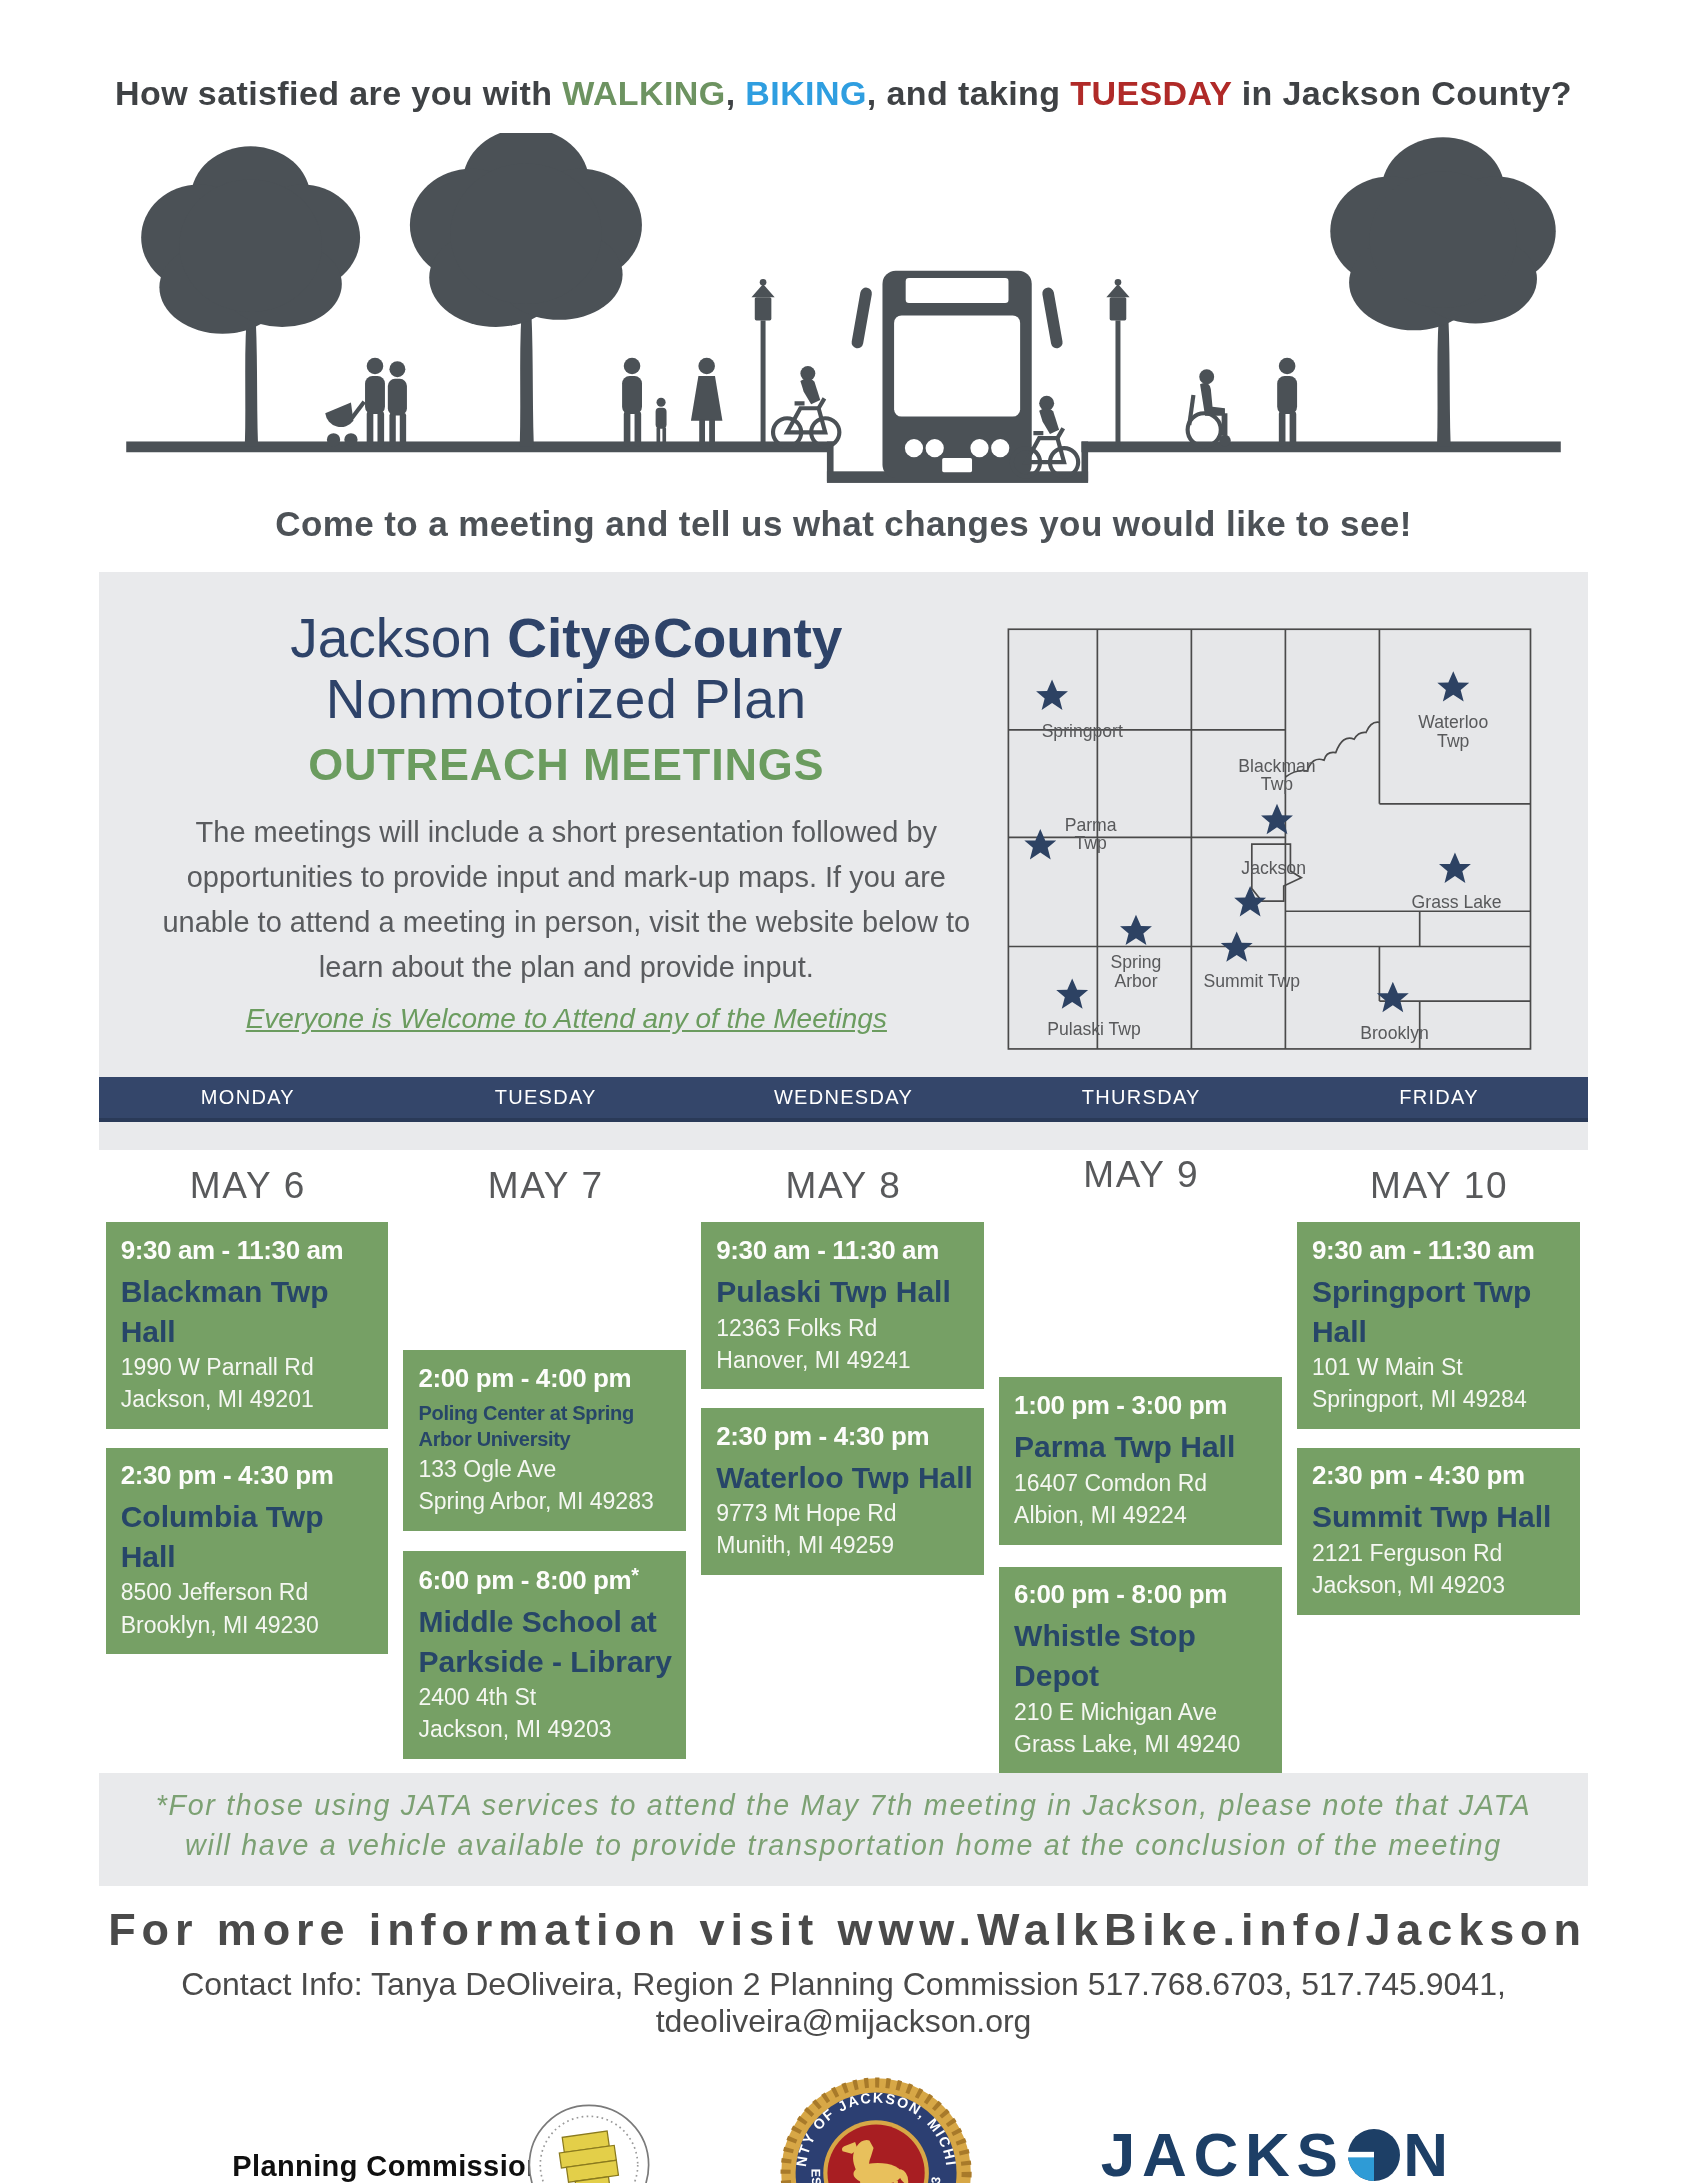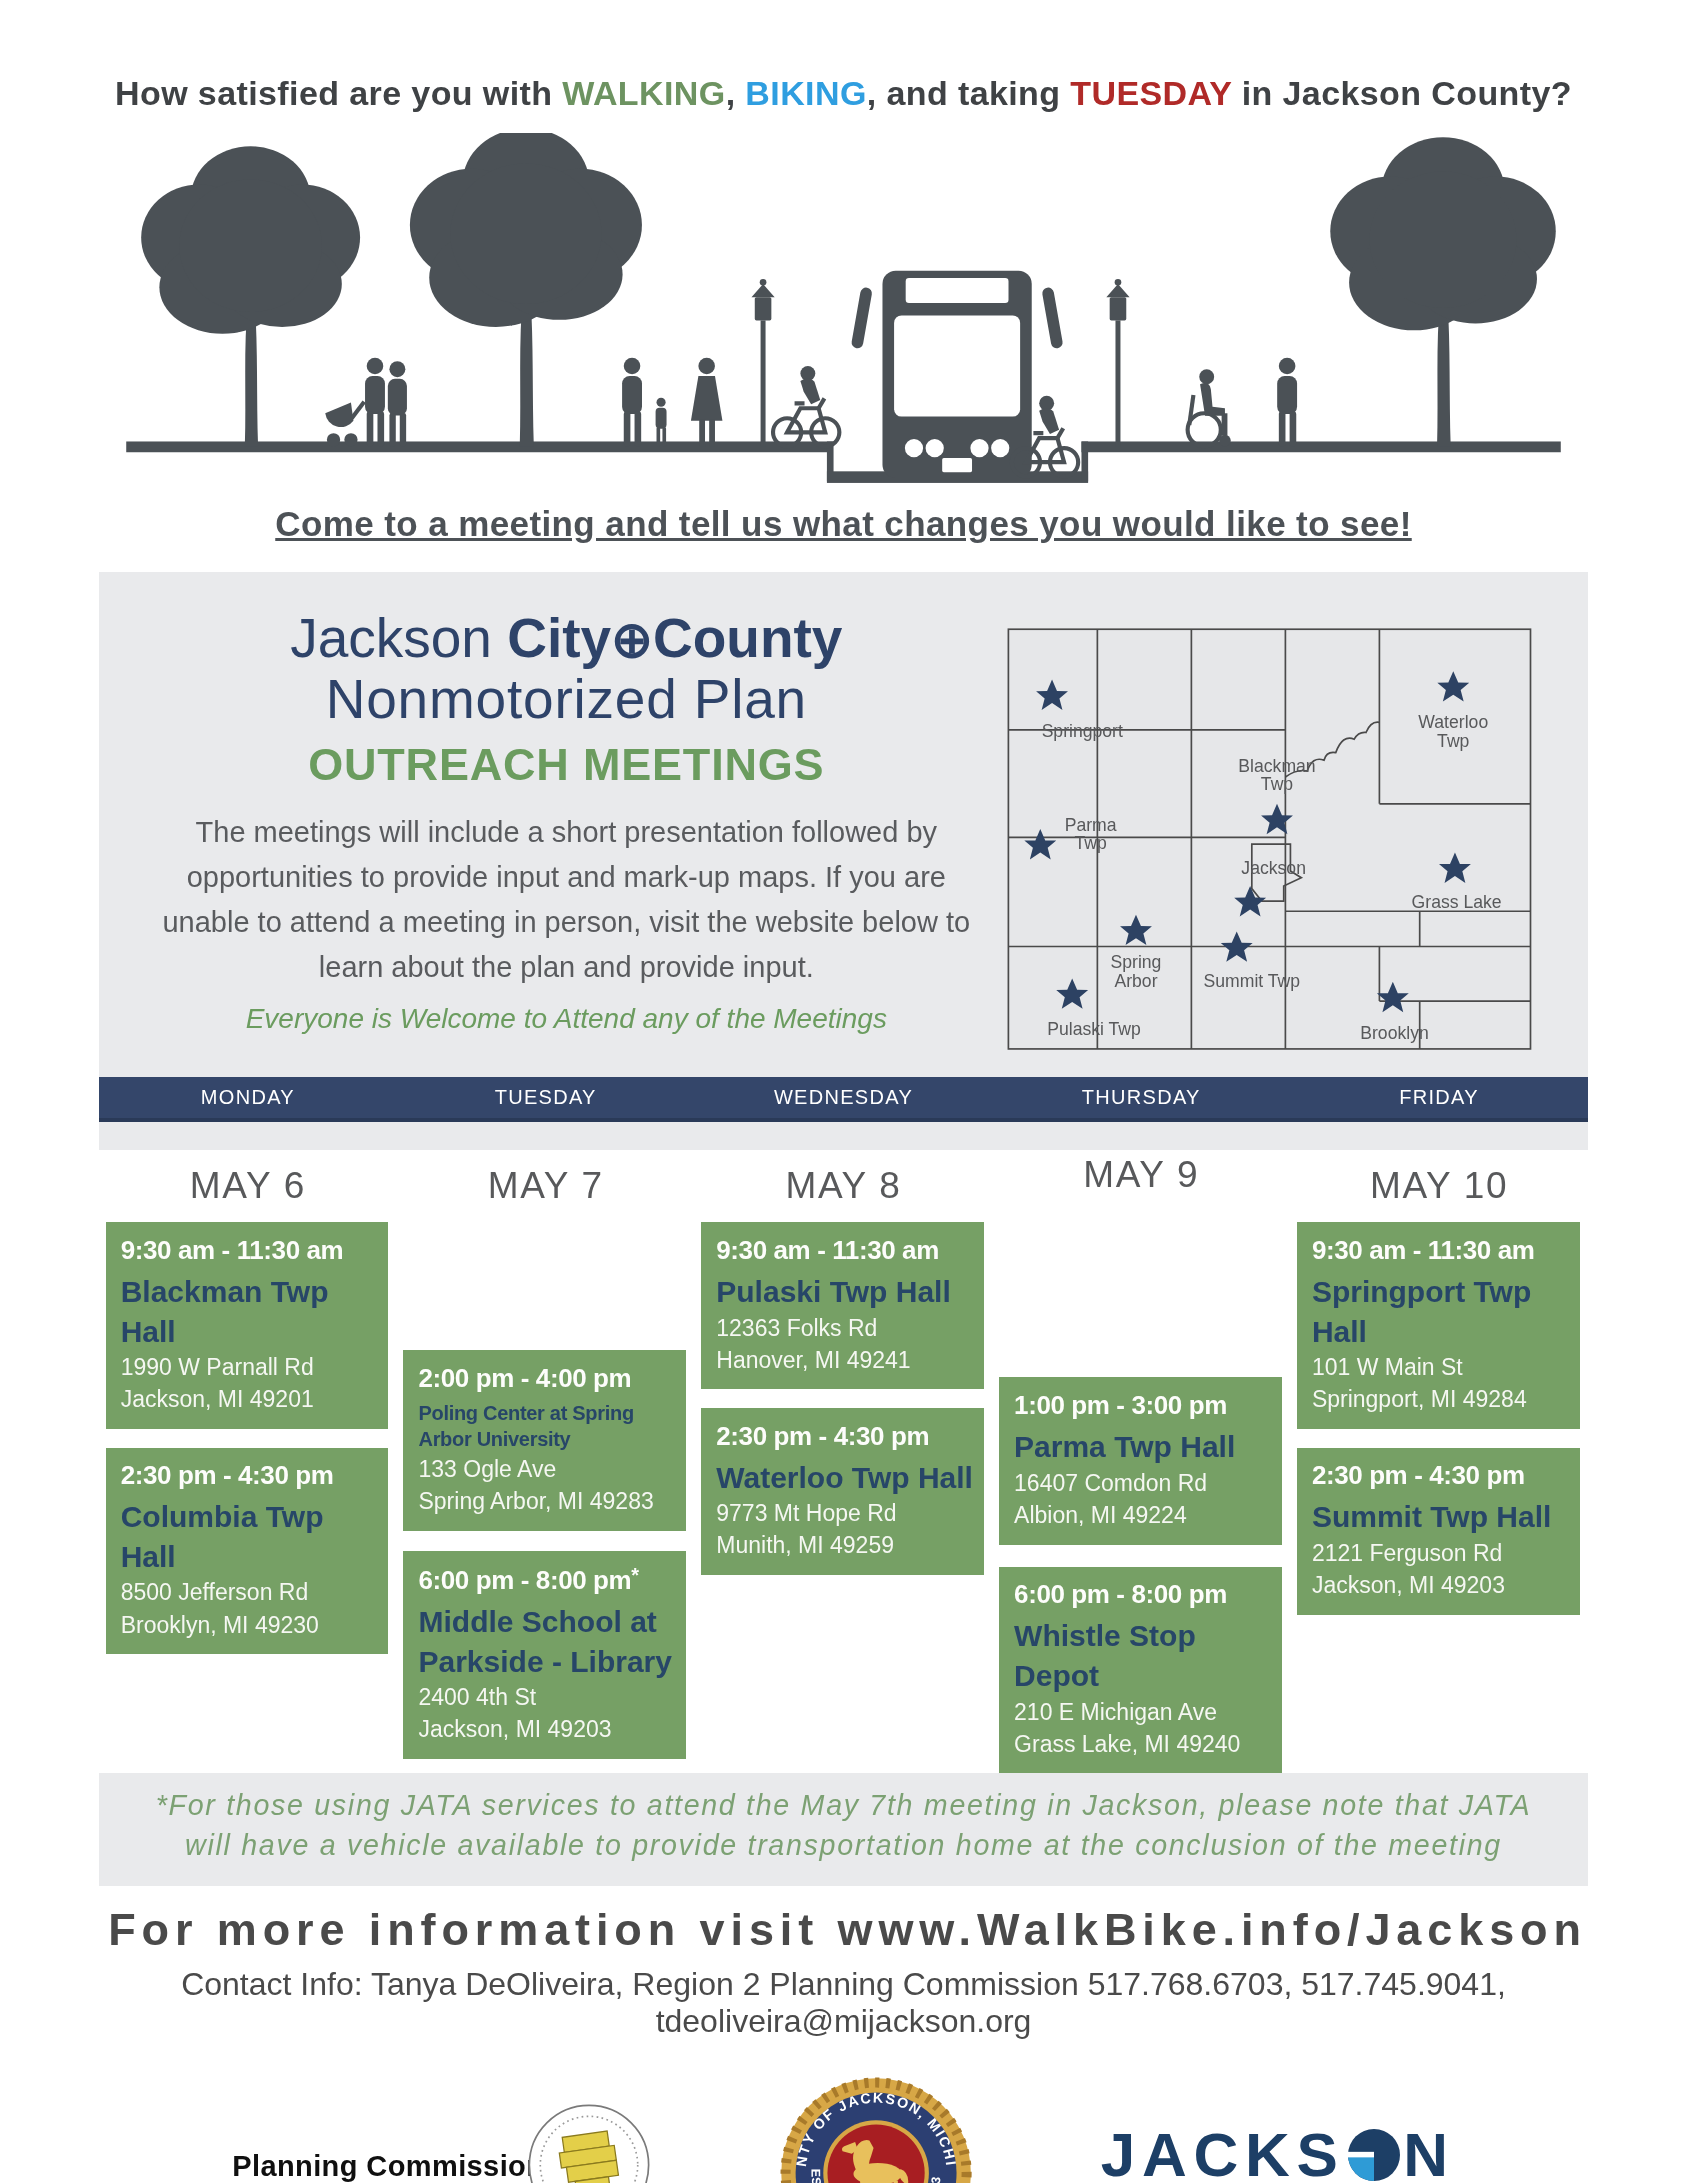--- a/index.html
+++ b/index.html
@@ -11,32 +11,32 @@
   }
   *{box-sizing:border-box; margin:0; padding:0;}
   html,body{width:1687px; background:#fff;}
   body{height:2183px; overflow:hidden; font-family:"Liberation Sans", sans-serif; position:relative;}
 
   .headline{margin-top:74px; text-align:center; font-size:34px; font-weight:bold; color:#3f4245; letter-spacing:0.4px;}
   .headline .w{color:var(--walking);} .headline .b{color:var(--biking);} .headline .t{color:var(--transit);}
 
   .scene{display:block; margin:20px auto 0; width:1453px; height:369px;}
 
-  .tagline{text-align:center; font-size:35px; font-weight:bold; color:#4d5257; margin-top:1.7px; letter-spacing:0.4px;text-decoration:underline;}
+  .tagline{text-align:center; font-size:35px; font-weight:bold; color:#4d5257; margin-top:1.7px; letter-spacing:0.4px;}
 
   .panel{margin:28.6px 99px 0; background:var(--panel-bg); padding:22px 0 12px;}
   .panel-top{display:flex; align-items:flex-start;}
   .intro{flex:1; text-align:center; padding:13.4px 8.4px 0 42px;}
   .title1{font-size:55px; color:var(--title-navy); line-height:1.12;}
   .title1 .bold{font-weight:bold;}
   .title1 .plus{font-weight:bold; font-size:50px;}
   .title2{font-size:55px; color:var(--title-navy); line-height:1.12; letter-spacing:0.8px;}
   .outreach{font-size:45px; font-weight:bold; color:var(--green-head); margin-top:8.4px; letter-spacing:0.8px;}
   .desc{font-size:29px; color:#595b5e; line-height:1.55; max-width:857px; margin:18.5px auto 0;}
-  .welcome{font-size:28px; font-style:italic; color:var(--green-head); margin-top:13.4px;}
+  .welcome{font-size:28px; font-style:italic; color:var(--green-head); margin-top:13.4px;text-decoration:underline;}
   .map-wrap{width:588px; flex:none; padding:25px 18.5px 0 0;}
   .map-svg{width:554px; height:441px; display:block;}
   .map-label{font-size:21px; fill:#58595b;}
   .map-town{fill:#e6e7e9; stroke:#4a4a4a; stroke-width:2;}
   .map-line{stroke:#4a4a4a; stroke-width:2; fill:none;}
 
   .calendar{display:flex; gap:0; margin-top:17px;}
   .day-col{flex:1; min-width:0;}
   .day-header{height:45px; background:var(--navy); border-bottom:4.2px solid var(--navy-deep);
     color:#fff; font-size:20px; letter-spacing:1.3px; display:flex; align-items:center; justify-content:center;}

